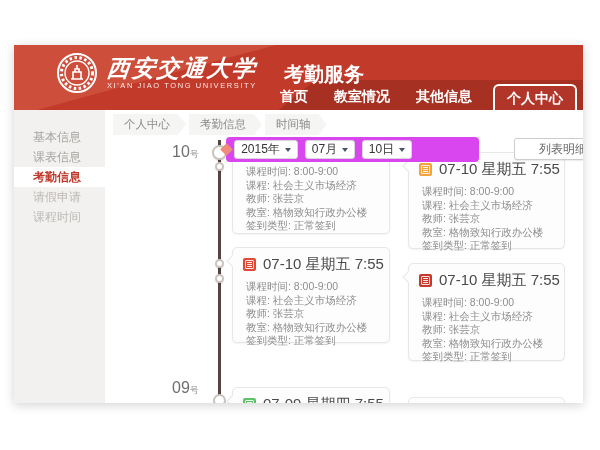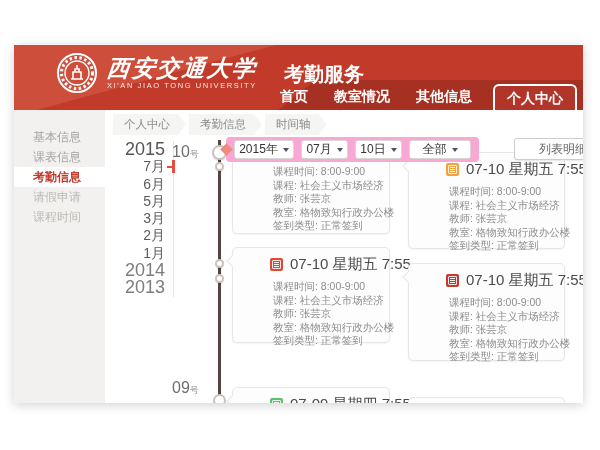--- a/index.html
+++ b/index.html
@@ -44,33 +44,33 @@
   .ytick-h{position:absolute;right:-7px;top:8px;width:5px;height:2px;background:#e74c3c;}
 
   
   .tl-line{position:absolute;left:204px;top:95px;width:3px;height:263px;background:#564440;}
   .tl-node{position:absolute;background:#fff;border:2px solid #cbc3bd;border-radius:50%;box-shadow:0 1px 1px rgba(0,0,0,.12);}
   .day-label{position:absolute;left:158px;width:36px;text-align:left;color:#6f6f6f;font-size:16px;white-space:nowrap;}
   .day-label .sfx{font-size:9px;color:#8d8d8d;}
 
   
   .card{position:absolute;background:#fdfdfd;border:1px solid #e9e7e4;border-radius:5px;
-        box-shadow:0 1px 2px rgba(0,0,0,.05);z-index:1;padding-left:27px;}
+        box-shadow:0 1px 2px rgba(0,0,0,.05);z-index:1;}
   .card .notch{position:absolute;left:-5px;width:8px;height:8px;background:#fdfdfd;
         border-left:1px solid #e9e7e4;border-bottom:1px solid #e9e7e4;transform:rotate(45deg);}
   .card-title{display:flex;align-items:center;gap:7px;padding:7px 10px 3px 10px;font-size:15px;color:#4a4a4a;white-space:nowrap;}
   .ci{position:relative;width:13px;height:13px;border-radius:2px;flex:0 0 13px;}
   .ci::before{content:"";position:absolute;inset:2px;border:1px solid rgba(255,255,255,.85);border-radius:1px;}
   .ci::after{content:"";position:absolute;left:4px;top:6px;width:5px;height:1px;background:rgba(255,255,255,.9);
              box-shadow:0 -2px 0 rgba(255,255,255,.9),0 2px 0 rgba(255,255,255,.9);}
   .card-fields{padding:3px 10px 8px 13px;}
   .cf-line{font-size:10.5px;color:#8e8e8e;line-height:13.6px;white-space:nowrap;}
 
   
-  .filterbar{position:absolute;left:212px;top:92px;width:253px;height:25px;background:#f9a8d4;border-radius:4px;
+  .filterbar{position:absolute;left:212px;top:92px;width:253px;height:25px;background:#d946ef;border-radius:4px;
              display:flex;align-items:center;gap:7px;padding:0 8px;z-index:5;}
   .filterbar::before{content:"";position:absolute;left:-4px;top:8px;width:9px;height:9px;background:#ef8b7d;transform:rotate(45deg);}
   .dd{height:19px;background:#fff;border:1px solid #d8d8d8;border-radius:3px;display:flex;align-items:center;
       justify-content:center;gap:5px;font-size:12px;color:#333;cursor:pointer;white-space:nowrap;}
   .dd .caret{width:0;height:0;border-left:3.5px solid transparent;border-right:3.5px solid transparent;border-top:4.5px solid #49546b;}
   .listbtn{position:absolute;left:500px;top:93px;height:22px;padding:0 24px;background:#fff;border:1px solid #cfcdcb;border-radius:3px;
            font-size:12px;color:#666;line-height:20px;cursor:pointer;box-shadow:0 1px 1px rgba(0,0,0,.08);z-index:5;white-space:nowrap;}
 </style>
 </head>
 <body>
@@ -112,31 +112,20 @@
         <div class="side-item dim">请假申请</div>
         <div class="side-item dim">课程时间</div>
       </div>
 
     <div class="crumbs">
         <div class="crumb">个人中心</div>
         <div class="crumb">考勤信息</div>
         <div class="crumb">时间轴</div>
       </div>
 
-    <div class="yearnav">
-        <div class="ynav-item year">2015</div>
-        <div class="ynav-item month">7月<span class="ytick-v"></span><span class="ytick-h"></span></div>
-        <div class="ynav-item month">6月</div>
-        <div class="ynav-item month">5月</div>
-        <div class="ynav-item month">3月</div>
-        <div class="ynav-item month">2月</div>
-        <div class="ynav-item month">1月</div>
-        <div class="ynav-item year dimyear">2014</div>
-        <div class="ynav-item year dimyear">2013</div>
-      </div>
 
     <div class="tl-line"></div>
     <div id="nodes">
         <div class="tl-node" style="left: 198px; top: 100px; width: 15px; height: 15px;"></div>
         <div class="tl-node" style="left: 201px; top: 117px; width: 9px; height: 9px;"></div>
         <div class="tl-node" style="left: 201px; top: 214px; width: 9px; height: 9px;"></div>
         <div class="tl-node" style="left: 201px; top: 229px; width: 9px; height: 9px;"></div>
         <div class="tl-node" style="left: 199px; top: 349px; width: 13px; height: 13px;"></div>
       </div>
     <div id="days">
@@ -212,21 +201,17 @@
           <span class="caret"></span>
         </div>
         <div class="dd" style="width: 50px;">
           <span>07月</span>
           <span class="caret"></span>
         </div>
         <div class="dd" style="width: 50px;">
           <span>10日</span>
           <span class="caret"></span>
         </div>
-        <div class="dd" style="width: 66px;">
-          <span>全部</span>
-          <span class="caret"></span>
-        </div>
       </div>
     <div class="listbtn">列表明细</div>
 
   </div>
 </div>
 
 </body></html>

